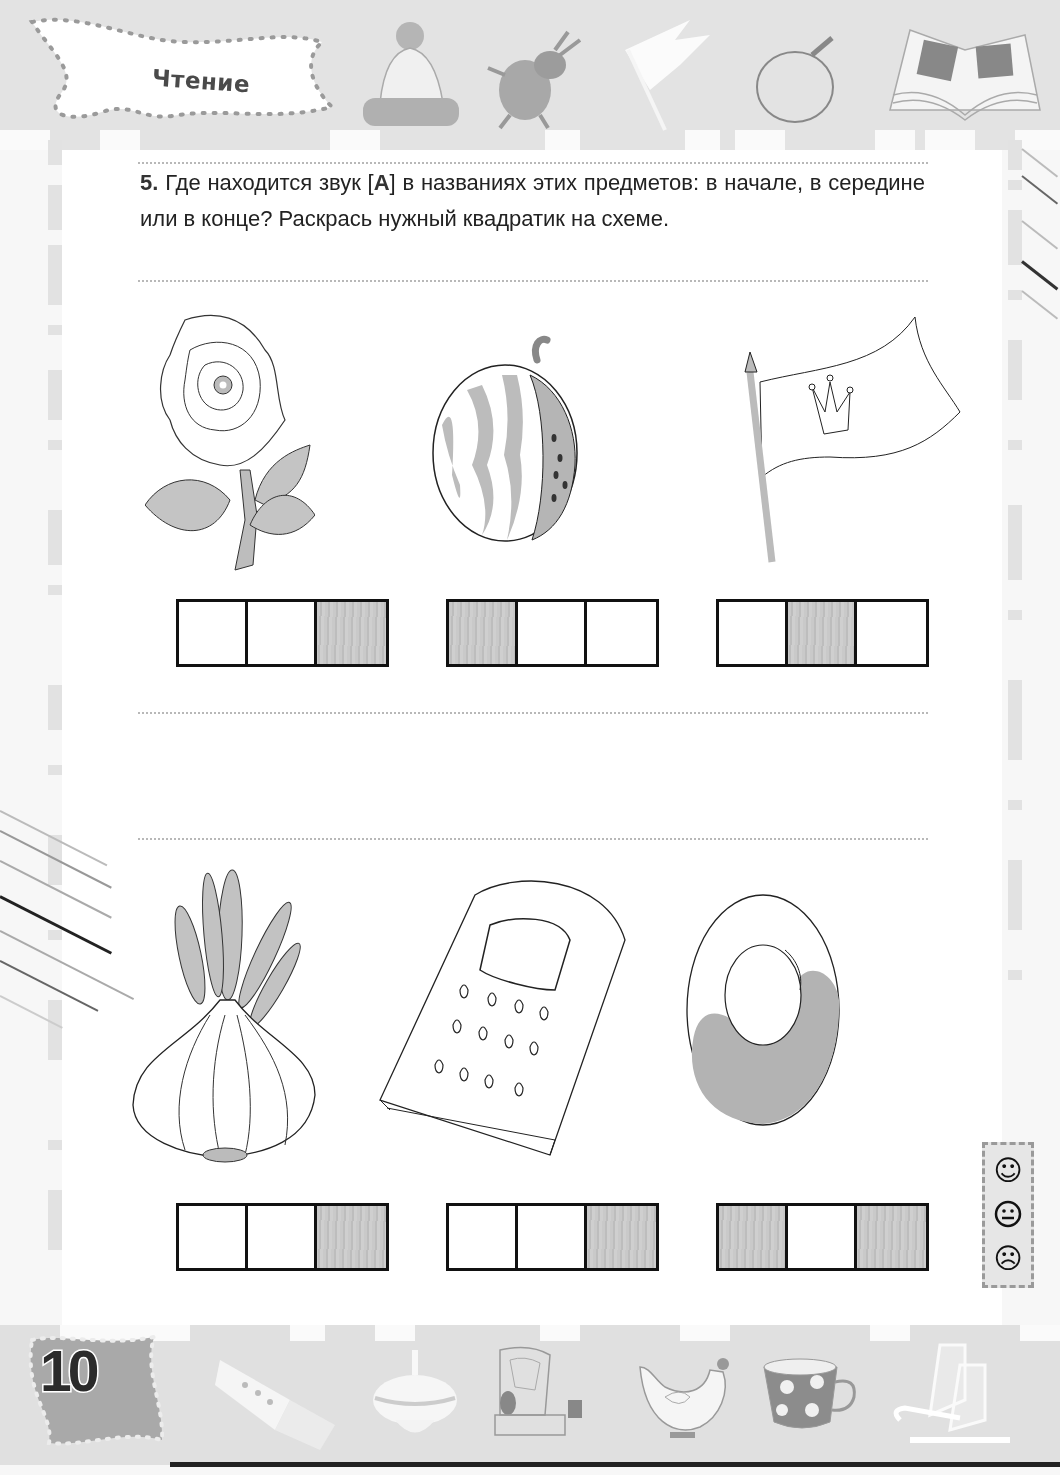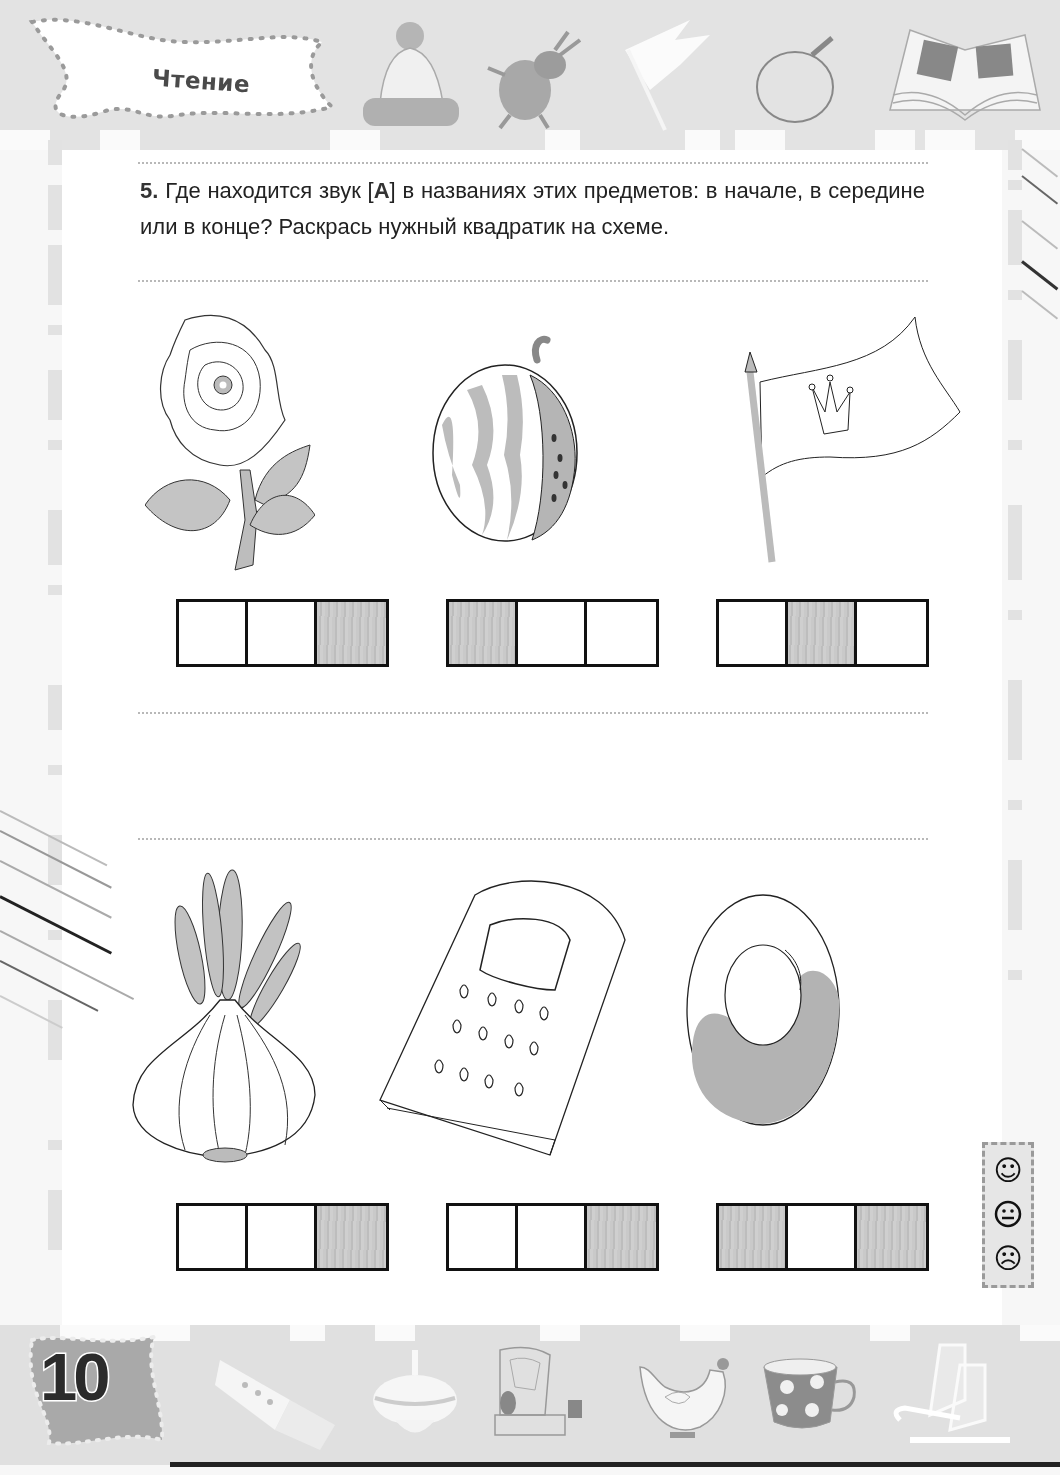--- a/index.html
+++ b/index.html
@@ -11,38 +11,38 @@
   .section-tag{position:absolute;left:22px;top:12px;width:310px;height:115px;}
   .section-tag svg{position:absolute;left:0;top:0;}
   .section-tag .label{position:absolute;left:130px;top:56px;font-size:23px;font-weight:bold;color:#4a4a4a;transform:rotate(4deg);letter-spacing:0.5px;}
   .deco{position:absolute;}
   
   .side-strip{position:absolute;top:140px;width:14px;height:1190px;}
   .side-strip .seg{position:absolute;left:0;width:14px;background:#e2e2e2;}
   
   .content{position:absolute;left:62px;top:150px;width:940px;height:1175px;background:#ffffff;}
   .dots{position:absolute;left:138px;width:790px;height:0;border-top:2px dotted #b8b8b8;}
-  .task{position:absolute;left:140px;width:785px;font-size:22px;line-height:36px;text-align:justify;color:#222;font-family:"Liberation Sans",sans-serif;margin-top:8px;}
+  .task{position:absolute;left:140px;width:785px;font-size:22px;line-height:36px;text-align:justify;color:#222;font-family:"Liberation Sans",sans-serif;}
   .task b{font-weight:bold;color:#333;}
   .pic{position:absolute;}
   .scheme{position:absolute;height:68px;display:flex;border:3px solid #111;box-sizing:border-box;background:#fff;}
   .scheme .cell{width:70px;height:100%;box-sizing:border-box;border-right:3px solid #111;}
   .scheme .cell:last-child{border-right:none;}
   .scheme .cell.filled{background:repeating-linear-gradient(92deg,#c9c9c9 0 3px,#bdbdbd 3px 5px,#cfcfcf 5px 8px);}
   
   .diag{position:absolute;height:0;transform-origin:left center;}
   
   .emotions{position:absolute;left:982px;top:1142px;width:52px;height:146px;border:3px dashed #9a9a9a;box-sizing:border-box;background:#e6e6e6;display:flex;flex-direction:column;align-items:center;justify-content:space-around;padding:4px 0;}
   .emotions .face{width:30px;height:30px;font-size:28px;line-height:30px;text-align:center;color:#111;}
   
   .bottom-band{position:absolute;left:0;top:1325px;width:1060px;height:140px;background:#e0e0e0;}
   .bottom-band .notch{position:absolute;top:0;height:16px;background:#fafafa;}
   .bottom-rule{position:absolute;left:170px;top:1462px;width:890px;height:5px;background:#222;}
   .page-num-badge{position:absolute;left:14px;top:1325px;width:150px;height:125px;}
-  .page-num{position:absolute;left:40px;top:1338px;font-size:67px;font-weight:bold;color:#2b2b2b;font-family:"Liberation Sans",sans-serif;letter-spacing:-4px;-webkit-text-stroke:3px #fff;paint-order:stroke fill;}
+  .page-num{position:absolute;left:40px;top:1338px;font-size:57px;font-weight:bold;color:#2b2b2b;font-family:"Liberation Sans",sans-serif;letter-spacing:-4px;-webkit-text-stroke:3px #fff;paint-order:stroke fill;}
 </style>
 </head>
 <body>
 
 <div class="page">
 
   <div class="top-band">
     <div class="notch" style="left:0;width:50px;"></div>
     <div class="notch" style="left:100px;width:40px;"></div>
     <div class="notch" style="left:330px;width:50px;"></div>

